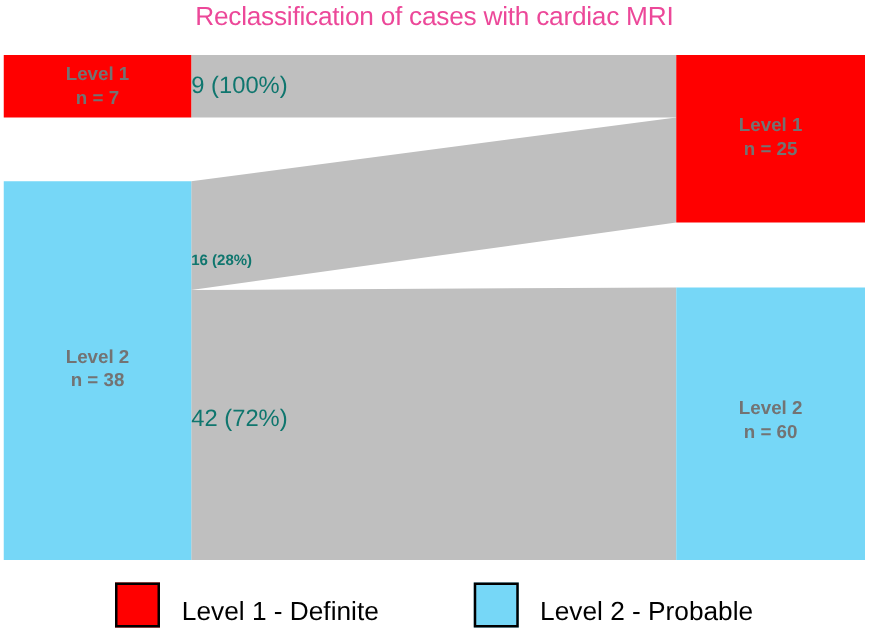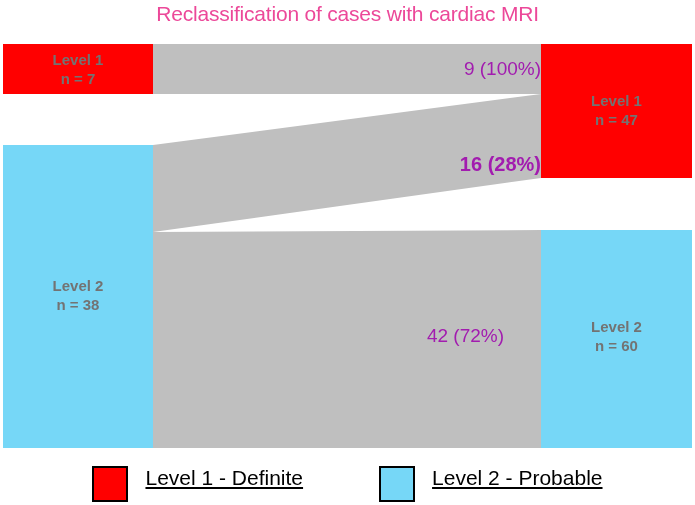--- a/index.html
+++ b/index.html
@@ -59,45 +59,44 @@
     line-height: 1.28;
     color: #737373;
     pointer-events: none;
     white-space: nowrap;
   }
   .node-label .ln { display: block; }
 
   
   .flow-label {
     position: absolute;
-    text-align: right;
+    text-align: left;
     font-size: 19px;
-    color: #a21caf;
+    color: #0f766e;
     white-space: nowrap;
     pointer-events: none;
   }
-  .flow-label.bold { font-weight: bold; font-size: 20px; }
+  .flow-label.bold { font-weight: bold; font-size: 12px; margin-top: 48px; }
 
   
   #legend {
     position: absolute;
     left: 0;
     top: 462px;
     width: 695px;
     height: 43px;
     display: flex;
     flex-direction: row;
     align-items: center;
     justify-content: center;
   }
   .legend-item {
     display: flex;
     flex-direction: row;
-    align-items: flex-start;
-    text-decoration: underline;
+    align-items: flex-end;
   }
   .legend-item + .legend-item { margin-left: 76px; }
   .legend-swatch {
     width: 36px;
     height: 36px;
     border: 2px solid #000000;
     box-sizing: border-box;
     flex: 0 0 auto;
   }
   .legend-text {
@@ -144,21 +143,21 @@
       <span class="ln">n = 7</span>
     </div>
 
     <div class="node-label" style="left:3px; top:276px; width:150px;">
       <span class="ln">Level 2</span>
       <span class="ln">n = 38</span>
     </div>
 
     <div class="node-label" style="left:541px; top:91px; width:151px;">
       <span class="ln">Level 1</span>
-      <span class="ln">n = 47</span>
+      <span class="ln">n = 25</span>
     </div>
 
     <div class="node-label" style="left:541px; top:317px; width:151px;">
       <span class="ln">Level 2</span>
       <span class="ln">n = 60</span>
     </div>
 
     <div class="flow-label" style="left:153px; top:58px; width:388px;">9 (100%)</div>
 
     <div class="flow-label bold" style="left:153px; top:153px; width:388px;">16 (28%)</div>

